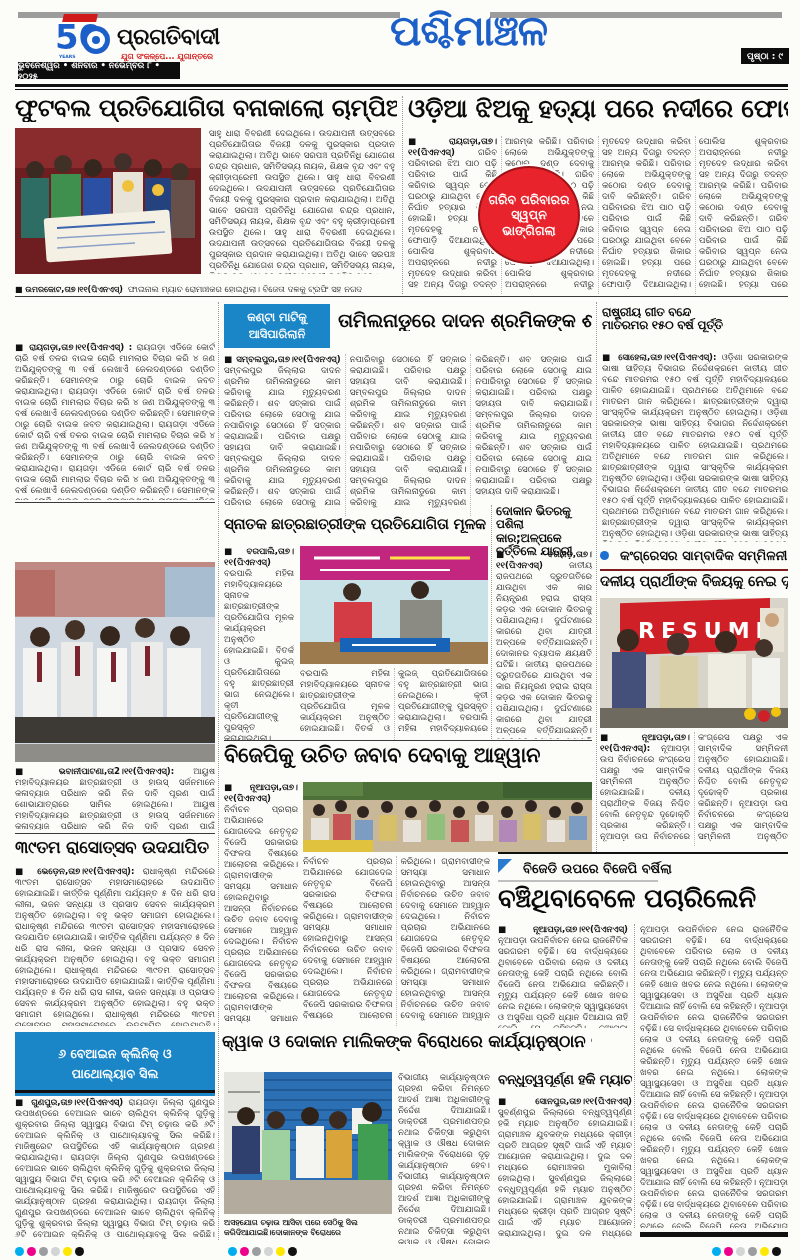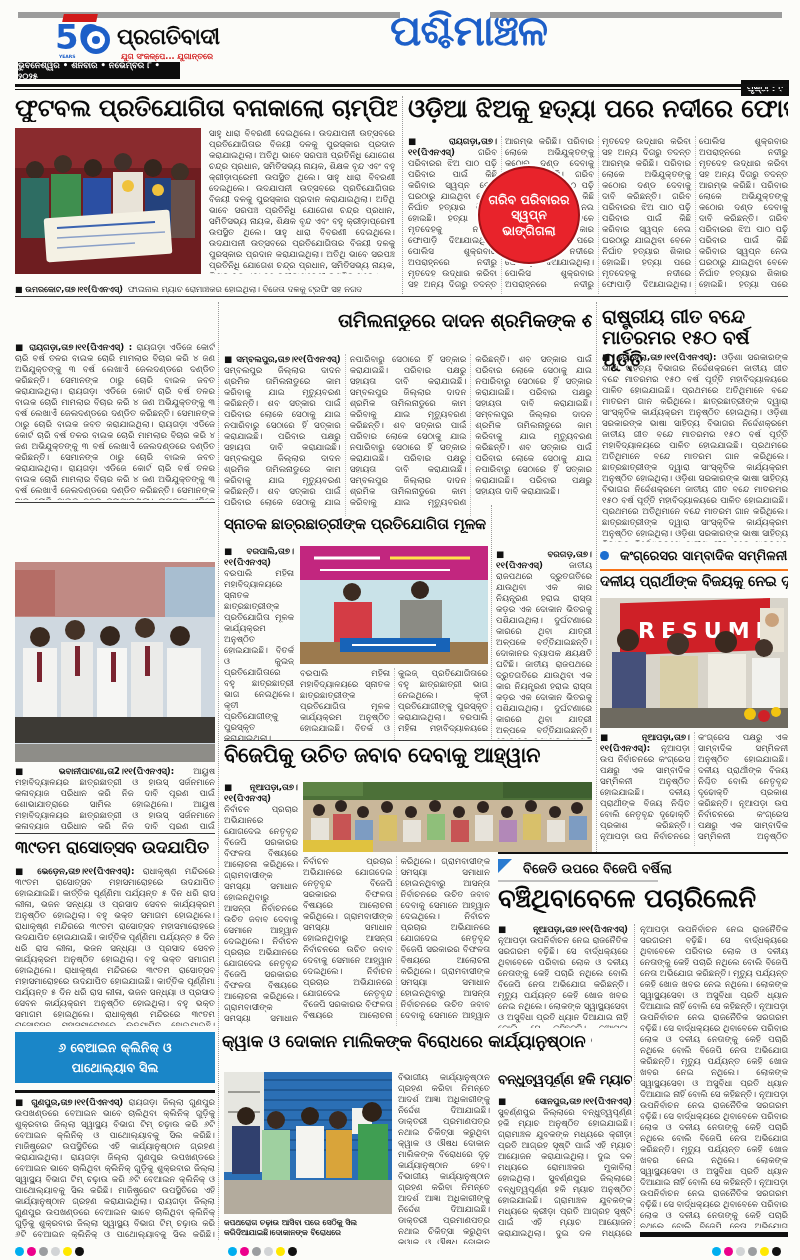--- a/index.html
+++ b/index.html
@@ -49,21 +49,21 @@
       <span style="position:absolute;left:10px;top:10px;width:8px;height:8px;border-radius:50%;background:#1d5fc8"></span>
     </span>
     <span style="position:absolute;left:62px;top:6px;font-size:22px;font-weight:bold;color:#0c0c0c;letter-spacing:-.5px">ପ୍ରଗତିବାଦୀ</span>
     <span style="position:absolute;left:66px;top:34px;font-size:8px;color:#d11a1a;font-weight:bold">ଯୁଗ ସଂକଳ୍ପେ... ଯୁଗାନ୍ତରେ</span>
   </div>
 
   <div class="abs blkbox" style="left:18px;top:62px;width:162px;height:17px;font-size:8.5px;font-weight:bold;display:flex;align-items:center;justify-content:center">ଭୁବନେଶ୍ୱର • ଶନିବାର • ନଭେମ୍ବର ୮ • ୨୦୨୫</div>
 
   <div class="abs ctr" style="left:390px;top:8px;width:260px;font-size:42px;font-weight:bold;color:#1d5fc8;letter-spacing:-1px;line-height:1.1">ପଶ୍ଚିମାଞ୍ଚଳ</div>
 
-  <div class="abs blkbox" style="left:741px;top:80px;width:48px;height:16px;font-size:9px;font-weight:bold;display:flex;align-items:center;justify-content:center">ପୃଷ୍ଠା : ୯</div>
+  <div class="abs blkbox" style="left:741px;top:48px;width:48px;height:16px;font-size:9px;font-weight:bold;display:flex;align-items:center;justify-content:center">ପୃଷ୍ଠା : ୯</div>
 
   <div class="abs hrule" style="left:15px;top:84px;width:773px;height:3px;background:#111"></div>
   <div class="abs hrule" style="left:15px;top:89px;width:773px;height:1px;background:#111"></div>
 
   <div class="abs hl nw" style="left:15px;top:95px;width:382px;font-size:24px">ଫୁଟବଲ ପ୍ରତିଯୋଗିତା ବନାକାଲୋ ଚାମ୍ପିଅନ</div>
 
   <div class="abs ph" style="left:15px;top:128px;width:186px;height:146px">
     <svg width="186" height="146" viewBox="0 0 186 146">
       <rect width="186" height="146" fill="#6e1d20"></rect>
       <rect y="0" width="186" height="40" fill="#8a2b2e"></rect>
@@ -104,29 +104,33 @@
 
   <div class="abs hrule" style="left:15px;top:296px;width:773px;height:1px"></div>
 
   <div class="abs bt" style="left:15px;top:342px;width:200px;height:158px">
     <span class="by">■ ରାୟଗଡ଼ା,ତା୭।୧୧(ପିଏନଏସ୍) :</span>
     <span>ରାୟଗଡ଼ା ଏଡିଜେ କୋର୍ଟ ଚାରି ବର୍ଷ ତଳର ବାଇକ ଚୋରି ମାମଲାର ବିଚାର କରି ୪ ଜଣ ଅଭିଯୁକ୍ତଙ୍କୁ ୩ ବର୍ଷ ଲେଖାଏଁ ଜେଲଦଣ୍ଡରେ ଦଣ୍ଡିତ କରିଛନ୍ତି। ସେମାନଙ୍କ ଠାରୁ ଚୋରି ବାଇକ ଜବତ କରାଯାଇଥିଲା। ରାୟଗଡ଼ା ଏଡିଜେ କୋର୍ଟ ଚାରି ବର୍ଷ ତଳର ବାଇକ ଚୋରି ମାମଲାର ବିଚାର କରି ୪ ଜଣ ଅଭିଯୁକ୍ତଙ୍କୁ ୩ ବର୍ଷ ଲେଖାଏଁ ଜେଲଦଣ୍ଡରେ ଦଣ୍ଡିତ କରିଛନ୍ତି। ସେମାନଙ୍କ ଠାରୁ ଚୋରି ବାଇକ ଜବତ କରାଯାଇଥିଲା। ରାୟଗଡ଼ା ଏଡିଜେ କୋର୍ଟ ଚାରି ବର୍ଷ ତଳର ବାଇକ ଚୋରି ମାମଲାର ବିଚାର କରି ୪ ଜଣ ଅଭିଯୁକ୍ତଙ୍କୁ ୩ ବର୍ଷ ଲେଖାଏଁ ଜେଲଦଣ୍ଡରେ ଦଣ୍ଡିତ କରିଛନ୍ତି। ସେମାନଙ୍କ ଠାରୁ ଚୋରି ବାଇକ ଜବତ କରାଯାଇଥିଲା। ରାୟଗଡ଼ା ଏଡିଜେ କୋର୍ଟ ଚାରି ବର୍ଷ ତଳର ବାଇକ ଚୋରି ମାମଲାର ବିଚାର କରି ୪ ଜଣ ଅଭିଯୁକ୍ତଙ୍କୁ ୩ ବର୍ଷ ଲେଖାଏଁ ଜେଲଦଣ୍ଡରେ ଦଣ୍ଡିତ କରିଛନ୍ତି। ସେମାନଙ୍କ ଠାରୁ ଚୋରି ବାଇକ ଜବତ କରାଯାଇଥିଲା। ରାୟଗଡ଼ା ଏଡିଜେ କୋର୍ଟ ଚାରି ବର୍ଷ ତଳର ବାଇକ ଚୋରି ମାମଲାର ବିଚାର କରି ୪ ଜଣ ଅଭିଯୁକ୍ତଙ୍କୁ ୩ ବର୍ଷ ଲେଖାଏଁ ଜେଲଦଣ୍ଡରେ ଦଣ୍ଡିତ କରିଛନ୍ତି। ସେମାନଙ୍କ ଠାରୁ ଚୋରି ବାଇକ ଜବତ କରାଯାଇଥିଲା। </span>
   </div>
 
   <div class="abs vdot" style="left:218px;top:302px;height:938px"></div>
 
+  <div class="abs bluebox" style="left:224px;top:304px;width:106px;height:44px;font-size:11.5px;line-height:1.5;display:flex;flex-direction:column;justify-content:center">
+    <span>କଣ୍ଟା ମାଟିକୁ</span>
+    <span>ଆସିପାରିଲାନି</span>
+  </div>
   <div class="abs hl nw" style="left:338px;top:310px;width:254px;font-size:19px">ତାମିଲନାଡୁରେ ଦାଦନ ଶ୍ରମିକଙ୍କ ଶବ ସତ୍କାର</div>
   <div class="abs bt c3" style="left:224px;top:354px;width:368px;height:162px">
     <span class="by">■ ସମ୍ବଲପୁର,ତା୭।୧୧(ପିଏନଏସ୍)</span>
     <span>ସମ୍ବଲପୁର ଜିଲ୍ଲାର ଦାଦନ ଶ୍ରମିକ ତାମିଲନାଡୁରେ କାମ କରିବାକୁ ଯାଇ ମୃତ୍ୟୁବରଣ କରିଛନ୍ତି। ଶବ ସତ୍କାର ପାଇଁ ପରିବାର ଲୋକେ ସେଠାକୁ ଯାଇ ନପାରିବାରୁ ସେଠାରେ ହିଁ ସତ୍କାର କରାଯାଇଛି। ପରିବାର ପକ୍ଷରୁ ସହାୟତା ଦାବି କରାଯାଇଛି। ସମ୍ବଲପୁର ଜିଲ୍ଲାର ଦାଦନ ଶ୍ରମିକ ତାମିଲନାଡୁରେ କାମ କରିବାକୁ ଯାଇ ମୃତ୍ୟୁବରଣ କରିଛନ୍ତି। ଶବ ସତ୍କାର ପାଇଁ ପରିବାର ଲୋକେ ସେଠାକୁ ଯାଇ ନପାରିବାରୁ ସେଠାରେ ହିଁ ସତ୍କାର କରାଯାଇଛି। ପରିବାର ପକ୍ଷରୁ ସହାୟତା ଦାବି କରାଯାଇଛି। ସମ୍ବଲପୁର ଜିଲ୍ଲାର ଦାଦନ ଶ୍ରମିକ ତାମିଲନାଡୁରେ କାମ କରିବାକୁ ଯାଇ ମୃତ୍ୟୁବରଣ କରିଛନ୍ତି। ଶବ ସତ୍କାର ପାଇଁ ପରିବାର ଲୋକେ ସେଠାକୁ ଯାଇ ନପାରିବାରୁ ସେଠାରେ ହିଁ ସତ୍କାର କରାଯାଇଛି। ପରିବାର ପକ୍ଷରୁ ସହାୟତା ଦାବି କରାଯାଇଛି। ସମ୍ବଲପୁର ଜିଲ୍ଲାର ଦାଦନ ଶ୍ରମିକ ତାମିଲନାଡୁରେ କାମ କରିବାକୁ ଯାଇ ମୃତ୍ୟୁବରଣ କରିଛନ୍ତି। ଶବ ସତ୍କାର ପାଇଁ ପରିବାର ଲୋକେ ସେଠାକୁ ଯାଇ ନପାରିବାରୁ ସେଠାରେ ହିଁ ସତ୍କାର କରାଯାଇଛି। ପରିବାର ପକ୍ଷରୁ ସହାୟତା ଦାବି କରାଯାଇଛି। ସମ୍ବଲପୁର ଜିଲ୍ଲାର ଦାଦନ ଶ୍ରମିକ ତାମିଲନାଡୁରେ କାମ କରିବାକୁ ଯାଇ ମୃତ୍ୟୁବରଣ କରିଛନ୍ତି। ଶବ ସତ୍କାର ପାଇଁ ପରିବାର ଲୋକେ ସେଠାକୁ ଯାଇ ନପାରିବାରୁ ସେଠାରେ ହିଁ ସତ୍କାର କରାଯାଇଛି। ପରିବାର ପକ୍ଷରୁ ସହାୟତା ଦାବି କରାଯାଇଛି। </span>
   </div>
 
   <div class="abs vdot" style="left:596px;top:302px;height:550px"></div>
 
-  <div class="abs hl ctr" style="left:602px;top:306px;width:186px;font-size:19px">
+  <div class="abs hl ctr" style="left:602px;top:306px;width:186px;font-size:12px">
     <div>ରାଷ୍ଟ୍ରୀୟ ଗୀତ ବନ୍ଦେ</div>
     <div>ମାତରମର ୧୫୦ ବର୍ଷ ପୂର୍ତ୍ତି</div>
   </div>
   <div class="abs bt" style="left:602px;top:352px;width:186px;height:190px">
     <span class="by">■ ସୋହେଲା,ତା୭।୧୧(ପିଏନଏସ୍):</span>
     <span>ଓଡ଼ିଶା ସରକାରଙ୍କ ଭାଷା ସାହିତ୍ୟ ବିଭାଗର ନିର୍ଦ୍ଦେଶକ୍ରମେ ଜାତୀୟ ଗୀତ ବନ୍ଦେ ମାତରମର ୧୫୦ ବର୍ଷ ପୂର୍ତ୍ତି ମହାବିଦ୍ୟାଳୟରେ ପାଳିତ ହୋଇଯାଇଛି। ପ୍ରଥମରେ ଅତିଥିମାନେ ବନ୍ଦେ ମାତରମ ଗାନ କରିଥିଲେ। ଛାତ୍ରଛାତ୍ରୀଙ୍କ ଦ୍ୱାରା ସାଂସ୍କୃତିକ କାର୍ଯ୍ୟକ୍ରମ ଅନୁଷ୍ଠିତ ହୋଇଥିଲା। ଓଡ଼ିଶା ସରକାରଙ୍କ ଭାଷା ସାହିତ୍ୟ ବିଭାଗର ନିର୍ଦ୍ଦେଶକ୍ରମେ ଜାତୀୟ ଗୀତ ବନ୍ଦେ ମାତରମର ୧୫୦ ବର୍ଷ ପୂର୍ତ୍ତି ମହାବିଦ୍ୟାଳୟରେ ପାଳିତ ହୋଇଯାଇଛି। ପ୍ରଥମରେ ଅତିଥିମାନେ ବନ୍ଦେ ମାତରମ ଗାନ କରିଥିଲେ। ଛାତ୍ରଛାତ୍ରୀଙ୍କ ଦ୍ୱାରା ସାଂସ୍କୃତିକ କାର୍ଯ୍ୟକ୍ରମ ଅନୁଷ୍ଠିତ ହୋଇଥିଲା। ଓଡ଼ିଶା ସରକାରଙ୍କ ଭାଷା ସାହିତ୍ୟ ବିଭାଗର ନିର୍ଦ୍ଦେଶକ୍ରମେ ଜାତୀୟ ଗୀତ ବନ୍ଦେ ମାତରମର ୧୫୦ ବର୍ଷ ପୂର୍ତ୍ତି ମହାବିଦ୍ୟାଳୟରେ ପାଳିତ ହୋଇଯାଇଛି। ପ୍ରଥମରେ ଅତିଥିମାନେ ବନ୍ଦେ ମାତରମ ଗାନ କରିଥିଲେ। ଛାତ୍ରଛାତ୍ରୀଙ୍କ ଦ୍ୱାରା ସାଂସ୍କୃତିକ କାର୍ଯ୍ୟକ୍ରମ ଅନୁଷ୍ଠିତ ହୋଇଥିଲା। ଓଡ଼ିଶା ସରକାରଙ୍କ ଭାଷା ସାହିତ୍ୟ ବିଭାଗର ନିର୍ଦ୍ଦେଶକ୍ରମେ ଜାତୀୟ ଗୀତ ବନ୍ଦେ ମାତରମର ୧୫୦ ବର୍ଷ ପୂର୍ତ୍ତି ମହାବିଦ୍ୟାଳୟରେ ପାଳିତ ହୋଇଯାଇଛି। ପ୍ରଥମରେ ଅତିଥିମାନେ ବନ୍ଦେ ମାତରମ ଗାନ କରିଥିଲେ। ଛାତ୍ରଛାତ୍ରୀଙ୍କ ଦ୍ୱାରା ସାଂସ୍କୃତିକ କାର୍ଯ୍ୟକ୍ରମ ଅନୁଷ୍ଠିତ ହୋଇଥିଲା। </span>
   </div>
 
   <div class="abs hrule" style="left:15px;top:502px;width:200px;height:1px"></div>
   <div class="abs ph" style="left:15px;top:562px;width:200px;height:200px">
@@ -176,26 +180,30 @@
       <rect x="100" y="54" width="42" height="42" fill="#8b8b84"></rect>
       <rect x="0" y="96" width="188" height="22" fill="#9c7a4e"></rect>
       <rect x="40" y="92" width="110" height="14" fill="#1763b8"></rect>
       <line x1="52" y1="99" x2="136" y2="99" stroke="#fff" stroke-width="2"></line>
     </svg>
   </div>
   <div class="abs bt c2" style="left:300px;top:668px;width:188px;height:72px">ବରପାଲି ମହିଳା ମହାବିଦ୍ୟାଳୟରେ ସ୍ନାତକ ଛାତ୍ରଛାତ୍ରୀଙ୍କ ପ୍ରତିଯୋଗିତା ମୂଳକ କାର୍ଯ୍ୟକ୍ରମ ଅନୁଷ୍ଠିତ ହୋଇଯାଇଛି। ବିତର୍କ ଓ କୁଇଜ୍ ପ୍ରତିଯୋଗିତାରେ ବହୁ ଛାତ୍ରଛାତ୍ରୀ ଭାଗ ନେଇଥିଲେ। କୃତୀ ପ୍ରତିଯୋଗୀଙ୍କୁ ପୁରସ୍କୃତ କରାଯାଇଥିଲା। ବରପାଲି ମହିଳା ମହାବିଦ୍ୟାଳୟରେ ସ୍ନାତକ ଛାତ୍ରଛାତ୍ରୀଙ୍କ ପ୍ରତିଯୋଗିତା ମୂଳକ କାର୍ଯ୍ୟକ୍ରମ ଅନୁଷ୍ଠିତ ହୋଇଯାଇଛି। ବିତର୍କ ଓ କୁଇଜ୍ ପ୍ରତିଯୋଗିତାରେ ବହୁ ଛାତ୍ରଛାତ୍ରୀ ଭାଗ ନେଇଥିଲେ। କୃତୀ ପ୍ରତିଯୋଗୀଙ୍କୁ ପୁରସ୍କୃତ କରାଯାଇଥିଲା। </div>
 
   <div class="abs vdot" style="left:491px;top:505px;height:234px"></div>
 
+  <div class="abs hl ctr" style="left:496px;top:505px;width:96px;font-size:12px">
+    <div>ଦୋକାନ ଭିତରକୁ ପଶିଲା</div>
+    <div>କାର;ଅଳ୍ପକେ ବର୍ତ୍ତିଲେ ଯାତ୍ରୀ</div>
+  </div>
   <div class="abs bt" style="left:496px;top:549px;width:96px;height:190px">
     <span class="by">■ ବରଗଡ଼,ତା୭।୧୧(ପିଏନଏସ୍)</span>
     <span>ଜାତୀୟ ରାଜପଥରେ ଦ୍ରୁତଗତିରେ ଯାଉଥିବା ଏକ କାର ନିୟନ୍ତ୍ରଣ ହରାଇ ରାସ୍ତା କଡ଼ର ଏକ ଦୋକାନ ଭିତରକୁ ପଶିଯାଇଥିଲା। ଦୁର୍ଘଟଣାରେ କାରରେ ଥିବା ଯାତ୍ରୀ ଅଳ୍ପକେ ବର୍ତ୍ତିଯାଇଛନ୍ତି। ଦୋକାନର ବ୍ୟାପକ କ୍ଷୟକ୍ଷତି ଘଟିଛି। ଜାତୀୟ ରାଜପଥରେ ଦ୍ରୁତଗତିରେ ଯାଉଥିବା ଏକ କାର ନିୟନ୍ତ୍ରଣ ହରାଇ ରାସ୍ତା କଡ଼ର ଏକ ଦୋକାନ ଭିତରକୁ ପଶିଯାଇଥିଲା। ଦୁର୍ଘଟଣାରେ କାରରେ ଥିବା ଯାତ୍ରୀ ଅଳ୍ପକେ ବର୍ତ୍ତିଯାଇଛନ୍ତି। ଦୋକାନର ବ୍ୟାପକ କ୍ଷୟକ୍ଷତି ଘଟିଛି। ଜାତୀୟ ରାଜପଥରେ ଦ୍ରୁତଗତିରେ ଯାଉଥିବା ଏକ କାର ନିୟନ୍ତ୍ରଣ ହରାଇ ରାସ୍ତା କଡ଼ର ଏକ ଦୋକାନ ଭିତରକୁ ପଶିଯାଇଥିଲା। ଦୁର୍ଘଟଣାରେ କାରରେ ଥିବା ଯାତ୍ରୀ ଅଳ୍ପକେ ବର୍ତ୍ତିଯାଇଛନ୍ତି। ଦୋକାନର ବ୍ୟାପକ କ୍ଷୟକ୍ଷତି ଘଟିଛି। </span>
   </div>
 
-  <div class="abs" style="left:600px;top:545px;width:188px;height:24px;border-bottom:2px solid #f97316">
+  <div class="abs" style="left:600px;top:545px;width:188px;height:24px;border-bottom:2px solid #7f1d1d">
     <span class="bullet"></span>
     <span class="kick">କଂଗ୍ରେସର ସାମ୍ବାଦିକ ସମ୍ମିଳନୀ</span>
   </div>
   <div class="abs hl nw" style="left:600px;top:573px;width:188px;font-size:14.5px">ଦଳୀୟ ପ୍ରାର୍ଥୀଙ୍କ ବିଜୟକୁ ନେଇ ଦୃଢୋକ୍ତି</div>
   <div class="abs ph" style="left:600px;top:598px;width:188px;height:130px">
     <svg width="188" height="130" viewBox="0 0 188 130">
       <rect width="188" height="130" fill="#d8d4ca"></rect>
       <rect x="20" y="6" width="150" height="52" fill="#cf2027" transform="skewY(-2)"></rect>
       <text x="38" y="40" font-size="22" font-weight="bold" fill="#fff" letter-spacing="6">RESUME</text>
       <rect x="160" y="10" width="24" height="44" fill="#e8e2d4"></rect>
@@ -278,21 +286,21 @@
   </div>
   <div class="abs" style="left:498px;top:880px;width:160px;height:2px;background:#c0c0c0"></div>
   <div class="abs hl nw" style="left:498px;top:884px;width:290px;font-size:26px">ବଞ୍ଚିଥିବାବେଳେ ପଚାରିଲେନି</div>
   <div class="abs bt" style="left:498px;top:924px;width:130px;height:104px">
     <span class="by">■ ନୂଆପଡ଼ା,ତା୭।୧୧(ପିଏନଏସ୍)</span>
     <span>ନୂଆପଡ଼ା ଉପନିର୍ବାଚନ ନେଇ ରାଜନୈତିକ ସରଗରମ ବଢ଼ିଛି। ସେ ବାର୍ଦ୍ଧକ୍ୟରେ ଥିବାବେଳେ ପରିବାର ଲୋକ ଓ ଦଳୀୟ ନେତାଙ୍କୁ କେହି ପଚାରି ନଥିଲେ ବୋଲି ବିଜେପି ନେତା ଅଭିଯୋଗ କରିଛନ୍ତି। ମୃତ୍ୟୁ ପର୍ଯ୍ୟନ୍ତ କେହି ଖୋଜ ଖବର ନେଇ ନଥିଲେ। ଲୋକଙ୍କ ସ୍ୱାସ୍ଥ୍ୟସେବା ଓ ଅସୁବିଧା ପ୍ରତି ଧ୍ୟାନ ଦିଆଯାଇ ନାହିଁ ବୋଲି ସେ କହିଛନ୍ତି। ନୂଆପଡ଼ା ଉପନିର୍ବାଚନ ନେଇ ରାଜନୈତିକ ସରଗରମ ବଢ଼ିଛି। ସେ ବାର୍ଦ୍ଧକ୍ୟରେ ଥିବାବେଳେ ପରିବାର ଲୋକ ଓ ଦଳୀୟ ନେତାଙ୍କୁ କେହି ପଚାରି ନଥିଲେ ବୋଲି ବିଜେପି ନେତା ଅଭିଯୋଗ କରିଛନ୍ତି। ମୃତ୍ୟୁ ପର୍ଯ୍ୟନ୍ତ କେହି ଖୋଜ ଖବର ନେଇ ନଥିଲେ। ଲୋକଙ୍କ ସ୍ୱାସ୍ଥ୍ୟସେବା ଓ ଅସୁବିଧା ପ୍ରତି ଧ୍ୟାନ ଦିଆଯାଇ ନାହିଁ ବୋଲି ସେ କହିଛନ୍ତି। </span>
   </div>
   <div class="abs vdot" style="left:634px;top:924px;height:304px"></div>
   <div class="abs bt" style="left:640px;top:924px;width:148px;height:304px">ନୂଆପଡ଼ା ଉପନିର୍ବାଚନ ନେଇ ରାଜନୈତିକ ସରଗରମ ବଢ଼ିଛି। ସେ ବାର୍ଦ୍ଧକ୍ୟରେ ଥିବାବେଳେ ପରିବାର ଲୋକ ଓ ଦଳୀୟ ନେତାଙ୍କୁ କେହି ପଚାରି ନଥିଲେ ବୋଲି ବିଜେପି ନେତା ଅଭିଯୋଗ କରିଛନ୍ତି। ମୃତ୍ୟୁ ପର୍ଯ୍ୟନ୍ତ କେହି ଖୋଜ ଖବର ନେଇ ନଥିଲେ। ଲୋକଙ୍କ ସ୍ୱାସ୍ଥ୍ୟସେବା ଓ ଅସୁବିଧା ପ୍ରତି ଧ୍ୟାନ ଦିଆଯାଇ ନାହିଁ ବୋଲି ସେ କହିଛନ୍ତି। ନୂଆପଡ଼ା ଉପନିର୍ବାଚନ ନେଇ ରାଜନୈତିକ ସରଗରମ ବଢ଼ିଛି। ସେ ବାର୍ଦ୍ଧକ୍ୟରେ ଥିବାବେଳେ ପରିବାର ଲୋକ ଓ ଦଳୀୟ ନେତାଙ୍କୁ କେହି ପଚାରି ନଥିଲେ ବୋଲି ବିଜେପି ନେତା ଅଭିଯୋଗ କରିଛନ୍ତି। ମୃତ୍ୟୁ ପର୍ଯ୍ୟନ୍ତ କେହି ଖୋଜ ଖବର ନେଇ ନଥିଲେ। ଲୋକଙ୍କ ସ୍ୱାସ୍ଥ୍ୟସେବା ଓ ଅସୁବିଧା ପ୍ରତି ଧ୍ୟାନ ଦିଆଯାଇ ନାହିଁ ବୋଲି ସେ କହିଛନ୍ତି। ନୂଆପଡ଼ା ଉପନିର୍ବାଚନ ନେଇ ରାଜନୈତିକ ସରଗରମ ବଢ଼ିଛି। ସେ ବାର୍ଦ୍ଧକ୍ୟରେ ଥିବାବେଳେ ପରିବାର ଲୋକ ଓ ଦଳୀୟ ନେତାଙ୍କୁ କେହି ପଚାରି ନଥିଲେ ବୋଲି ବିଜେପି ନେତା ଅଭିଯୋଗ କରିଛନ୍ତି। ମୃତ୍ୟୁ ପର୍ଯ୍ୟନ୍ତ କେହି ଖୋଜ ଖବର ନେଇ ନଥିଲେ। ଲୋକଙ୍କ ସ୍ୱାସ୍ଥ୍ୟସେବା ଓ ଅସୁବିଧା ପ୍ରତି ଧ୍ୟାନ ଦିଆଯାଇ ନାହିଁ ବୋଲି ସେ କହିଛନ୍ତି। ନୂଆପଡ଼ା ଉପନିର୍ବାଚନ ନେଇ ରାଜନୈତିକ ସରଗରମ ବଢ଼ିଛି। ସେ ବାର୍ଦ୍ଧକ୍ୟରେ ଥିବାବେଳେ ପରିବାର ଲୋକ ଓ ଦଳୀୟ ନେତାଙ୍କୁ କେହି ପଚାରି ନଥିଲେ ବୋଲି ବିଜେପି ନେତା ଅଭିଯୋଗ କରିଛନ୍ତି। ମୃତ୍ୟୁ ପର୍ଯ୍ୟନ୍ତ କେହି ଖୋଜ ଖବର ନେଇ ନଥିଲେ। ଲୋକଙ୍କ ସ୍ୱାସ୍ଥ୍ୟସେବା ଓ ଅସୁବିଧା ପ୍ରତି ଧ୍ୟାନ ଦିଆଯାଇ ନାହିଁ ବୋଲି ସେ କହିଛନ୍ତି। ନୂଆପଡ଼ା ଉପନିର୍ବାଚନ ନେଇ ରାଜନୈତିକ ସରଗରମ ବଢ଼ିଛି। ସେ ବାର୍ଦ୍ଧକ୍ୟରେ ଥିବାବେଳେ ପରିବାର ଲୋକ ଓ ଦଳୀୟ ନେତାଙ୍କୁ କେହି ପଚାରି ନଥିଲେ ବୋଲି ବିଜେପି ନେତା ଅଭିଯୋଗ କରିଛନ୍ତି। ମୃତ୍ୟୁ ପର୍ଯ୍ୟନ୍ତ କେହି ଖୋଜ ଖବର ନେଇ ନଥିଲେ। ଲୋକଙ୍କ ସ୍ୱାସ୍ଥ୍ୟସେବା ଓ ଅସୁବିଧା ପ୍ରତି ଧ୍ୟାନ ଦିଆଯାଇ ନାହିଁ ବୋଲି ସେ କହିଛନ୍ତି। </div>
 
-  <div class="abs bluebox" style="left:15px;top:1032px;width:200px;height:51px;font-size:12.5px;line-height:1.6;display:flex;flex-direction:column;justify-content:center">
+  <div class="abs bluebox" style="left:15px;top:1032px;width:200px;height:64px;font-size:12.5px;line-height:1.6;display:flex;flex-direction:column;justify-content:center">
     <span>୬ ବେଆଇନ କ୍ଲିନିକ୍ ଓ</span>
     <span>ପାଥୋଲ୍ୟାବ ସିଲ</span>
   </div>
   <div class="abs hrule" style="left:15px;top:1090px;width:200px;height:3px;background:#111"></div>
   <div class="abs bt" style="left:15px;top:1097px;width:200px;height:142px">
     <span class="by">■ ଗୁଣପୁର,ତା୭।୧୧(ପିଏନଏସ୍)</span>
     <span>ରାୟଗଡ଼ା ଜିଲ୍ଲା ଗୁଣପୁର ଉପଖଣ୍ଡରେ ବେଆଇନ ଭାବେ ଚାଲିଥିବା କ୍ଲିନିକ୍ ଗୁଡ଼ିକୁ ଶୁକ୍ରବାର ଜିଲ୍ଲା ସ୍ୱାସ୍ଥ୍ୟ ବିଭାଗ ଟିମ୍ ଚଢ଼ାଉ କରି ୬ଟି ବେଆଇନ କ୍ଲିନିକ୍ ଓ ପାଥୋଲ୍ୟାବକୁ ସିଲ କରିଛି। ମାଜିଷ୍ଟ୍ରେଟ ଉପସ୍ଥିତିରେ ଏହି କାର୍ଯ୍ୟାନୁଷ୍ଠାନ ଗ୍ରହଣ କରାଯାଇଥିଲା। ରାୟଗଡ଼ା ଜିଲ୍ଲା ଗୁଣପୁର ଉପଖଣ୍ଡରେ ବେଆଇନ ଭାବେ ଚାଲିଥିବା କ୍ଲିନିକ୍ ଗୁଡ଼ିକୁ ଶୁକ୍ରବାର ଜିଲ୍ଲା ସ୍ୱାସ୍ଥ୍ୟ ବିଭାଗ ଟିମ୍ ଚଢ଼ାଉ କରି ୬ଟି ବେଆଇନ କ୍ଲିନିକ୍ ଓ ପାଥୋଲ୍ୟାବକୁ ସିଲ କରିଛି। ମାଜିଷ୍ଟ୍ରେଟ ଉପସ୍ଥିତିରେ ଏହି କାର୍ଯ୍ୟାନୁଷ୍ଠାନ ଗ୍ରହଣ କରାଯାଇଥିଲା। ରାୟଗଡ଼ା ଜିଲ୍ଲା ଗୁଣପୁର ଉପଖଣ୍ଡରେ ବେଆଇନ ଭାବେ ଚାଲିଥିବା କ୍ଲିନିକ୍ ଗୁଡ଼ିକୁ ଶୁକ୍ରବାର ଜିଲ୍ଲା ସ୍ୱାସ୍ଥ୍ୟ ବିଭାଗ ଟିମ୍ ଚଢ଼ାଉ କରି ୬ଟି ବେଆଇନ କ୍ଲିନିକ୍ ଓ ପାଥୋଲ୍ୟାବକୁ ସିଲ କରିଛି। ମାଜିଷ୍ଟ୍ରେଟ ଉପସ୍ଥିତିରେ ଏହି କାର୍ଯ୍ୟାନୁଷ୍ଠାନ ଗ୍ରହଣ କରାଯାଇଥିଲା। </span>
   </div>
 
   <div class="abs hl nw" style="left:222px;top:1032px;width:370px;font-size:17px">କ୍ୱାକ ଓ ଦୋକାନ ମାଲିକଙ୍କ ବିରୋଧରେ କାର୍ଯ୍ୟାନୁଷ୍ଠାନ ନିର୍ଦ୍ଦେଶ</div>
@@ -319,21 +327,21 @@
         <rect x="38" y="58" width="28" height="50" fill="#9fd0a0"></rect>
       <circle cx="86" cy="44" r="9" fill="#2f2218"></circle>
         <rect x="72" y="54" width="28" height="52" fill="#f4f4f0"></rect>
       <circle cx="114" cy="48" r="9" fill="#3a2a20"></circle>
         <rect x="102" y="58" width="26" height="48" fill="#d9a43a"></rect>
       <circle cx="148" cy="40" r="10" fill="#2f2218"></circle>
         <rect x="134" y="52" width="30" height="56" fill="#3f9e52"></rect>
       <rect x="0" y="108" width="168" height="34" fill="#b3ab9d"></rect>
     </svg>
   </div>
-  <div class="abs cap" style="left:224px;top:1218px;width:168px;height:30px">ଜପଥରୋଗ ଚଢ଼ାଉ ଆସିବା ପରେ ସେଠିକୁ ସିଲ କରିଦିଆଯାଇଛି।ଦୋକାନଙ୍କ ବିରୋଧରେ</div>
+  <div class="abs cap" style="left:224px;top:1218px;width:168px;height:30px">ଅସହଯୋଗ ଚଢ଼ାଉ ଆସିବା ପରେ ସେଠିକୁ ସିଲ କରିଦିଆଯାଇଛି।ଦୋକାନଙ୍କ ବିରୋଧରେ</div>
   <div class="abs bt" style="left:398px;top:1072px;width:92px;height:172px">ବିଭାଗୀୟ କାର୍ଯ୍ୟାନୁଷ୍ଠାନ ଗ୍ରହଣ କରିବା ନିମନ୍ତେ ଆଦର୍ଶ ଆଜ୍ଞା ଅଧିକାରୀଙ୍କୁ ନିର୍ଦ୍ଦେଶ ଦିଆଯାଇଛି। ଡାକ୍ତରୀ ପ୍ରମାଣପତ୍ର ନଥାଇ ଚିକିତ୍ସା କରୁଥିବା କ୍ୱାକ ଓ ଔଷଧ ଦୋକାନ ମାଲିକଙ୍କ ବିରୋଧରେ ଦୃଢ଼ କାର୍ଯ୍ୟାନୁଷ୍ଠାନ ହେବ। ବିଭାଗୀୟ କାର୍ଯ୍ୟାନୁଷ୍ଠାନ ଗ୍ରହଣ କରିବା ନିମନ୍ତେ ଆଦର୍ଶ ଆଜ୍ଞା ଅଧିକାରୀଙ୍କୁ ନିର୍ଦ୍ଦେଶ ଦିଆଯାଇଛି। ଡାକ୍ତରୀ ପ୍ରମାଣପତ୍ର ନଥାଇ ଚିକିତ୍ସା କରୁଥିବା କ୍ୱାକ ଓ ଔଷଧ ଦୋକାନ ମାଲିକଙ୍କ ବିରୋଧରେ ଦୃଢ଼ କାର୍ଯ୍ୟାନୁଷ୍ଠାନ ହେବ। ବିଭାଗୀୟ କାର୍ଯ୍ୟାନୁଷ୍ଠାନ ଗ୍ରହଣ କରିବା ନିମନ୍ତେ ଆଦର୍ଶ ଆଜ୍ଞା ଅଧିକାରୀଙ୍କୁ ନିର୍ଦ୍ଦେଶ ଦିଆଯାଇଛି। ଡାକ୍ତରୀ ପ୍ରମାଣପତ୍ର ନଥାଇ ଚିକିତ୍ସା କରୁଥିବା କ୍ୱାକ ଓ ଔଷଧ ଦୋକାନ ମାଲିକଙ୍କ ବିରୋଧରେ ଦୃଢ଼ କାର୍ଯ୍ୟାନୁଷ୍ଠାନ ହେବ। </div>
 
   <div class="abs hl nw" style="left:498px;top:1072px;width:134px;font-size:13.5px">ବନ୍ଧୁତ୍ୱପୂର୍ଣ୍ଣ ହକି ମ୍ୟାଚ</div>
   <div class="abs bt" style="left:498px;top:1096px;width:134px;height:144px">
     <span class="by">■ ସୋନପୁର,ତା୭।୧୧(ପିଏନଏସ୍)</span>
     <span>ସୁବର୍ଣ୍ଣପୁର ଜିଲ୍ଲାରେ ବନ୍ଧୁତ୍ୱପୂର୍ଣ୍ଣ ହକି ମ୍ୟାଚ ଅନୁଷ୍ଠିତ ହୋଇଯାଇଛି। ଗ୍ରାମାଞ୍ଚଳ ଯୁବକଙ୍କ ମଧ୍ୟରେ କ୍ରୀଡ଼ା ପ୍ରତି ଆଗ୍ରହ ସୃଷ୍ଟି ପାଇଁ ଏହି ମ୍ୟାଚ ଆୟୋଜନ କରାଯାଇଥିଲା। ଦୁଇ ଦଳ ମଧ୍ୟରେ ରୋମାଞ୍ଚକର ମୁକାବିଲା ହୋଇଥିଲା। ସୁବର୍ଣ୍ଣପୁର ଜିଲ୍ଲାରେ ବନ୍ଧୁତ୍ୱପୂର୍ଣ୍ଣ ହକି ମ୍ୟାଚ ଅନୁଷ୍ଠିତ ହୋଇଯାଇଛି। ଗ୍ରାମାଞ୍ଚଳ ଯୁବକଙ୍କ ମଧ୍ୟରେ କ୍ରୀଡ଼ା ପ୍ରତି ଆଗ୍ରହ ସୃଷ୍ଟି ପାଇଁ ଏହି ମ୍ୟାଚ ଆୟୋଜନ କରାଯାଇଥିଲା। ଦୁଇ ଦଳ ମଧ୍ୟରେ ରୋମାଞ୍ଚକର ମୁକାବିଲା ହୋଇଥିଲା। ସୁବର୍ଣ୍ଣପୁର ଜିଲ୍ଲାରେ ବନ୍ଧୁତ୍ୱପୂର୍ଣ୍ଣ ହକି ମ୍ୟାଚ ଅନୁଷ୍ଠିତ ହୋଇଯାଇଛି। ଗ୍ରାମାଞ୍ଚଳ ଯୁବକଙ୍କ ମଧ୍ୟରେ କ୍ରୀଡ଼ା ପ୍ରତି ଆଗ୍ରହ ସୃଷ୍ଟି ପାଇଁ ଏହି ମ୍ୟାଚ ଆୟୋଜନ କରାଯାଇଥିଲା। ଦୁଇ ଦଳ ମଧ୍ୟରେ ରୋମାଞ୍ଚକର ମୁକାବିଲା ହୋଇଥିଲା। </span>
   </div>
 
   <div class="abs hrule" style="left:640px;top:1232px;width:148px;height:5px;background:#111"></div>
   <div class="abs" style="left:15px;top:1241px">

